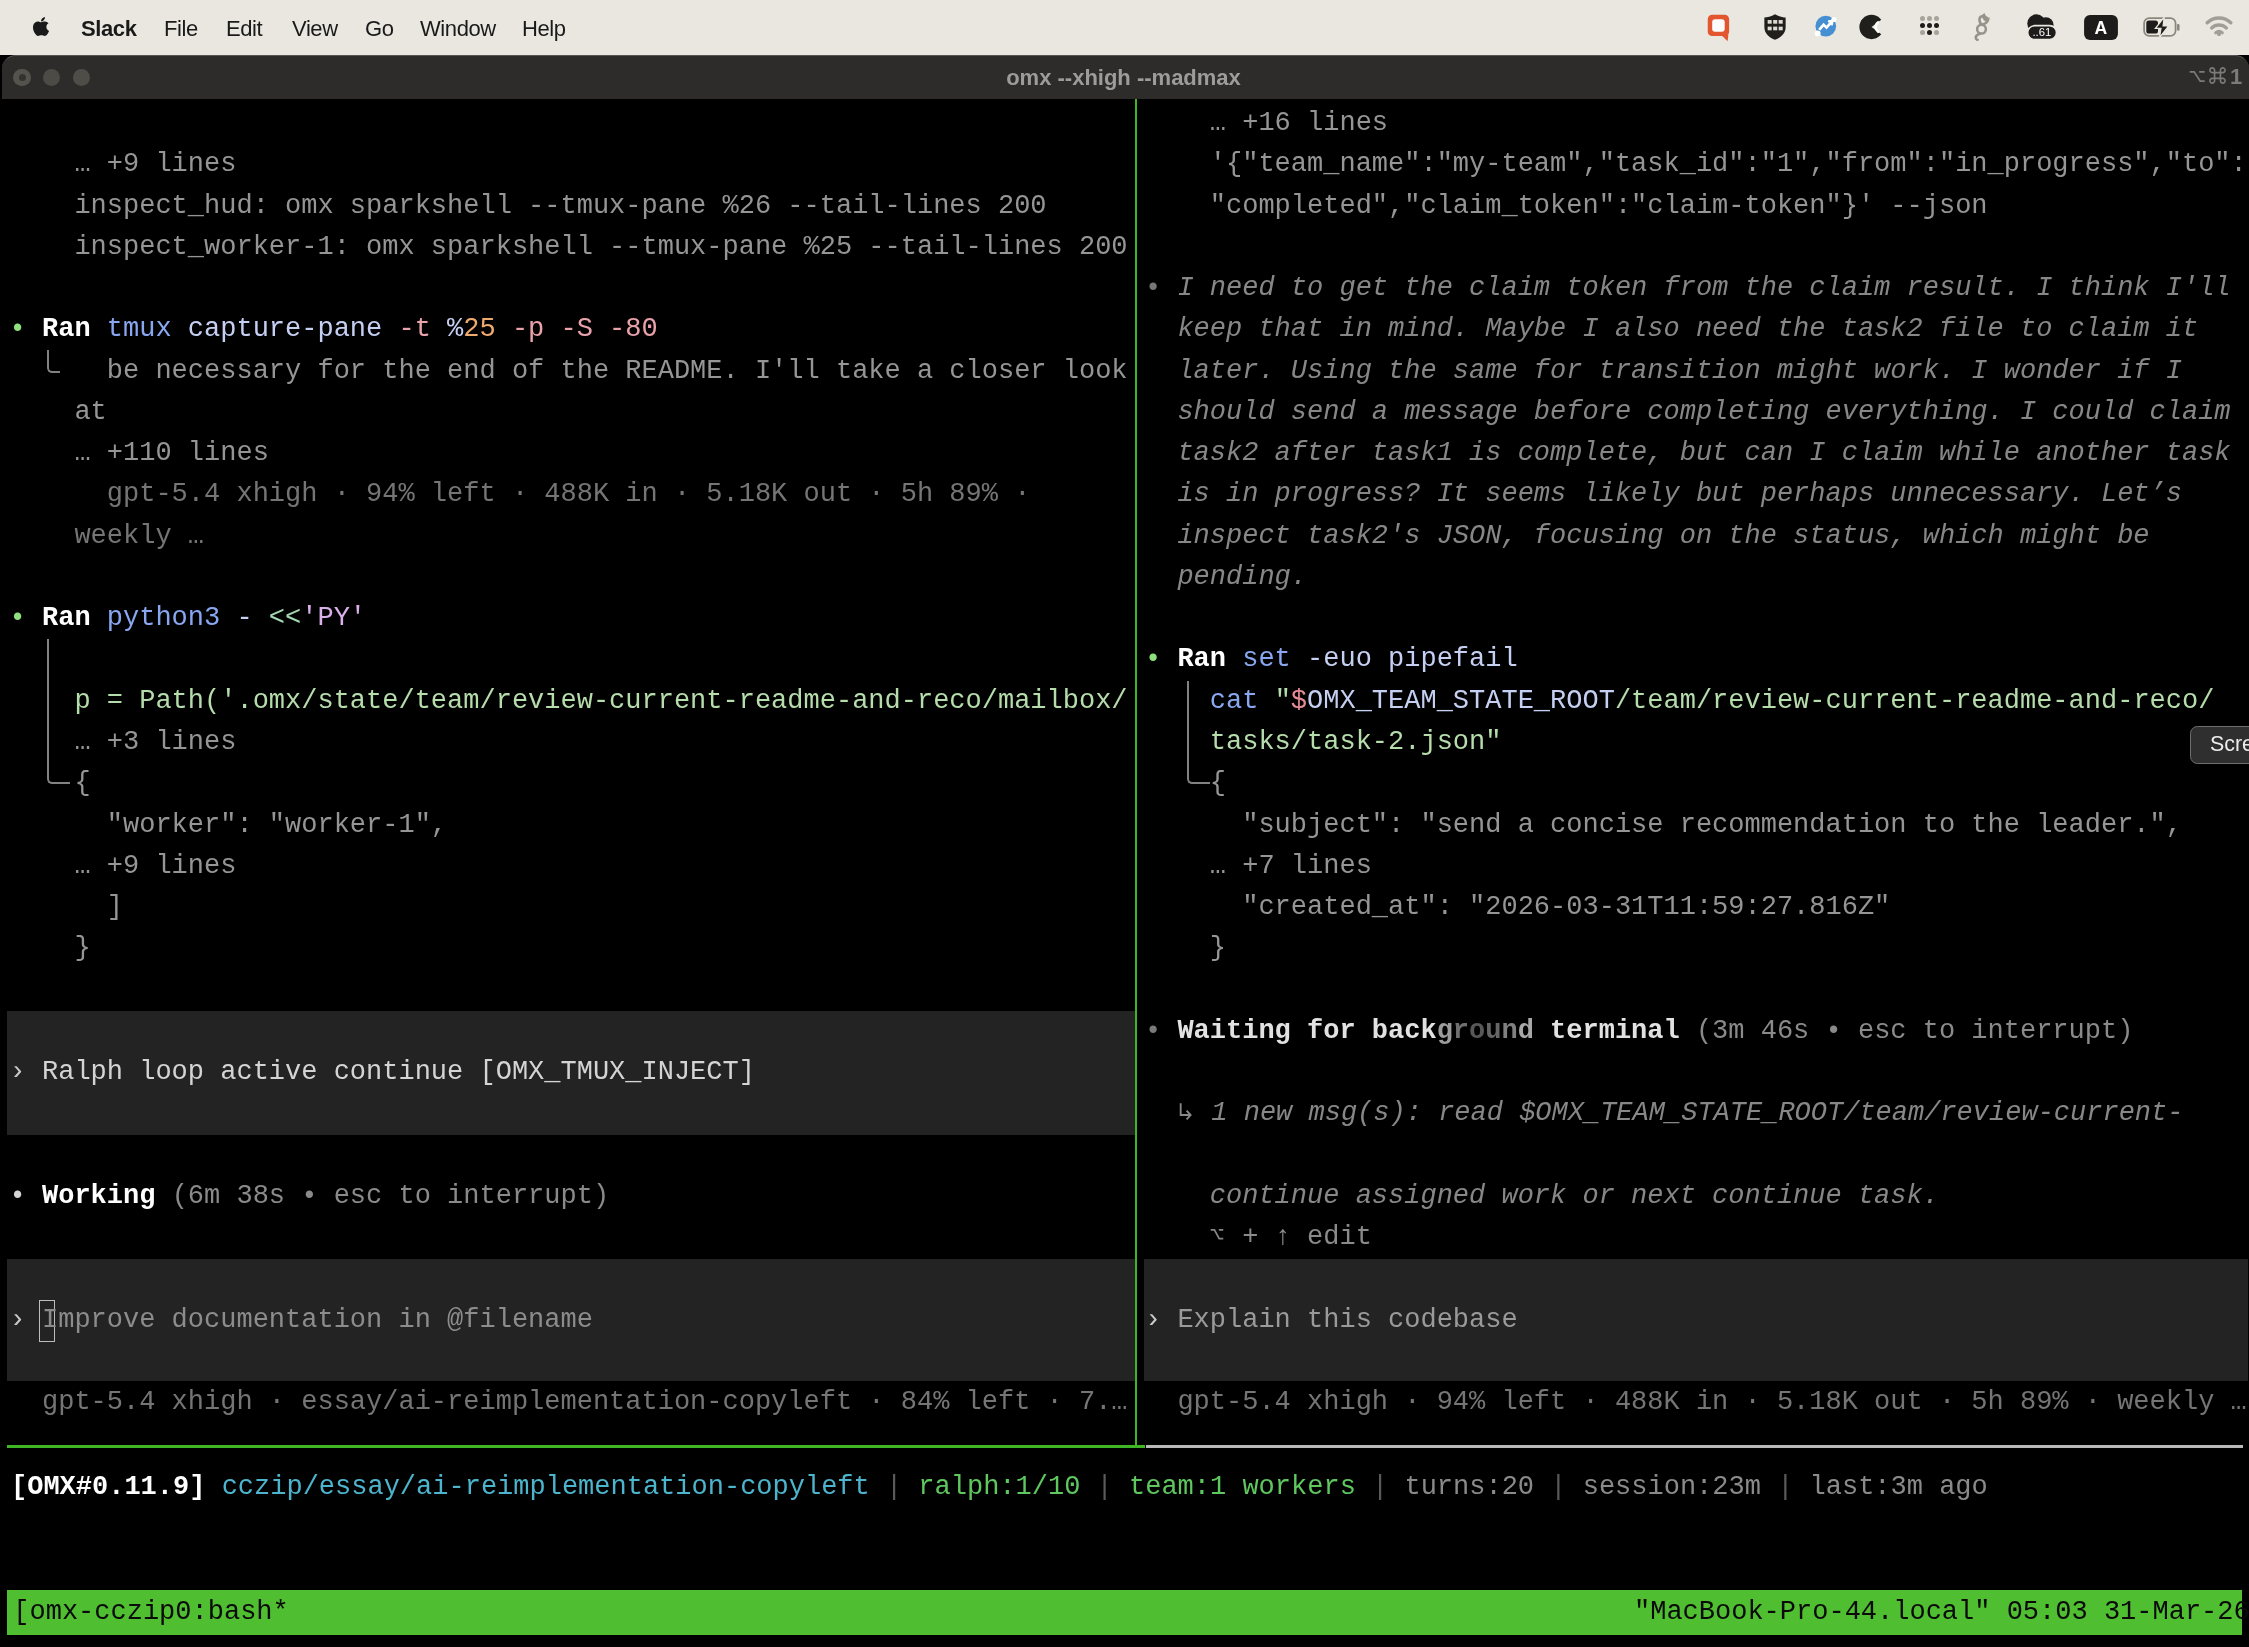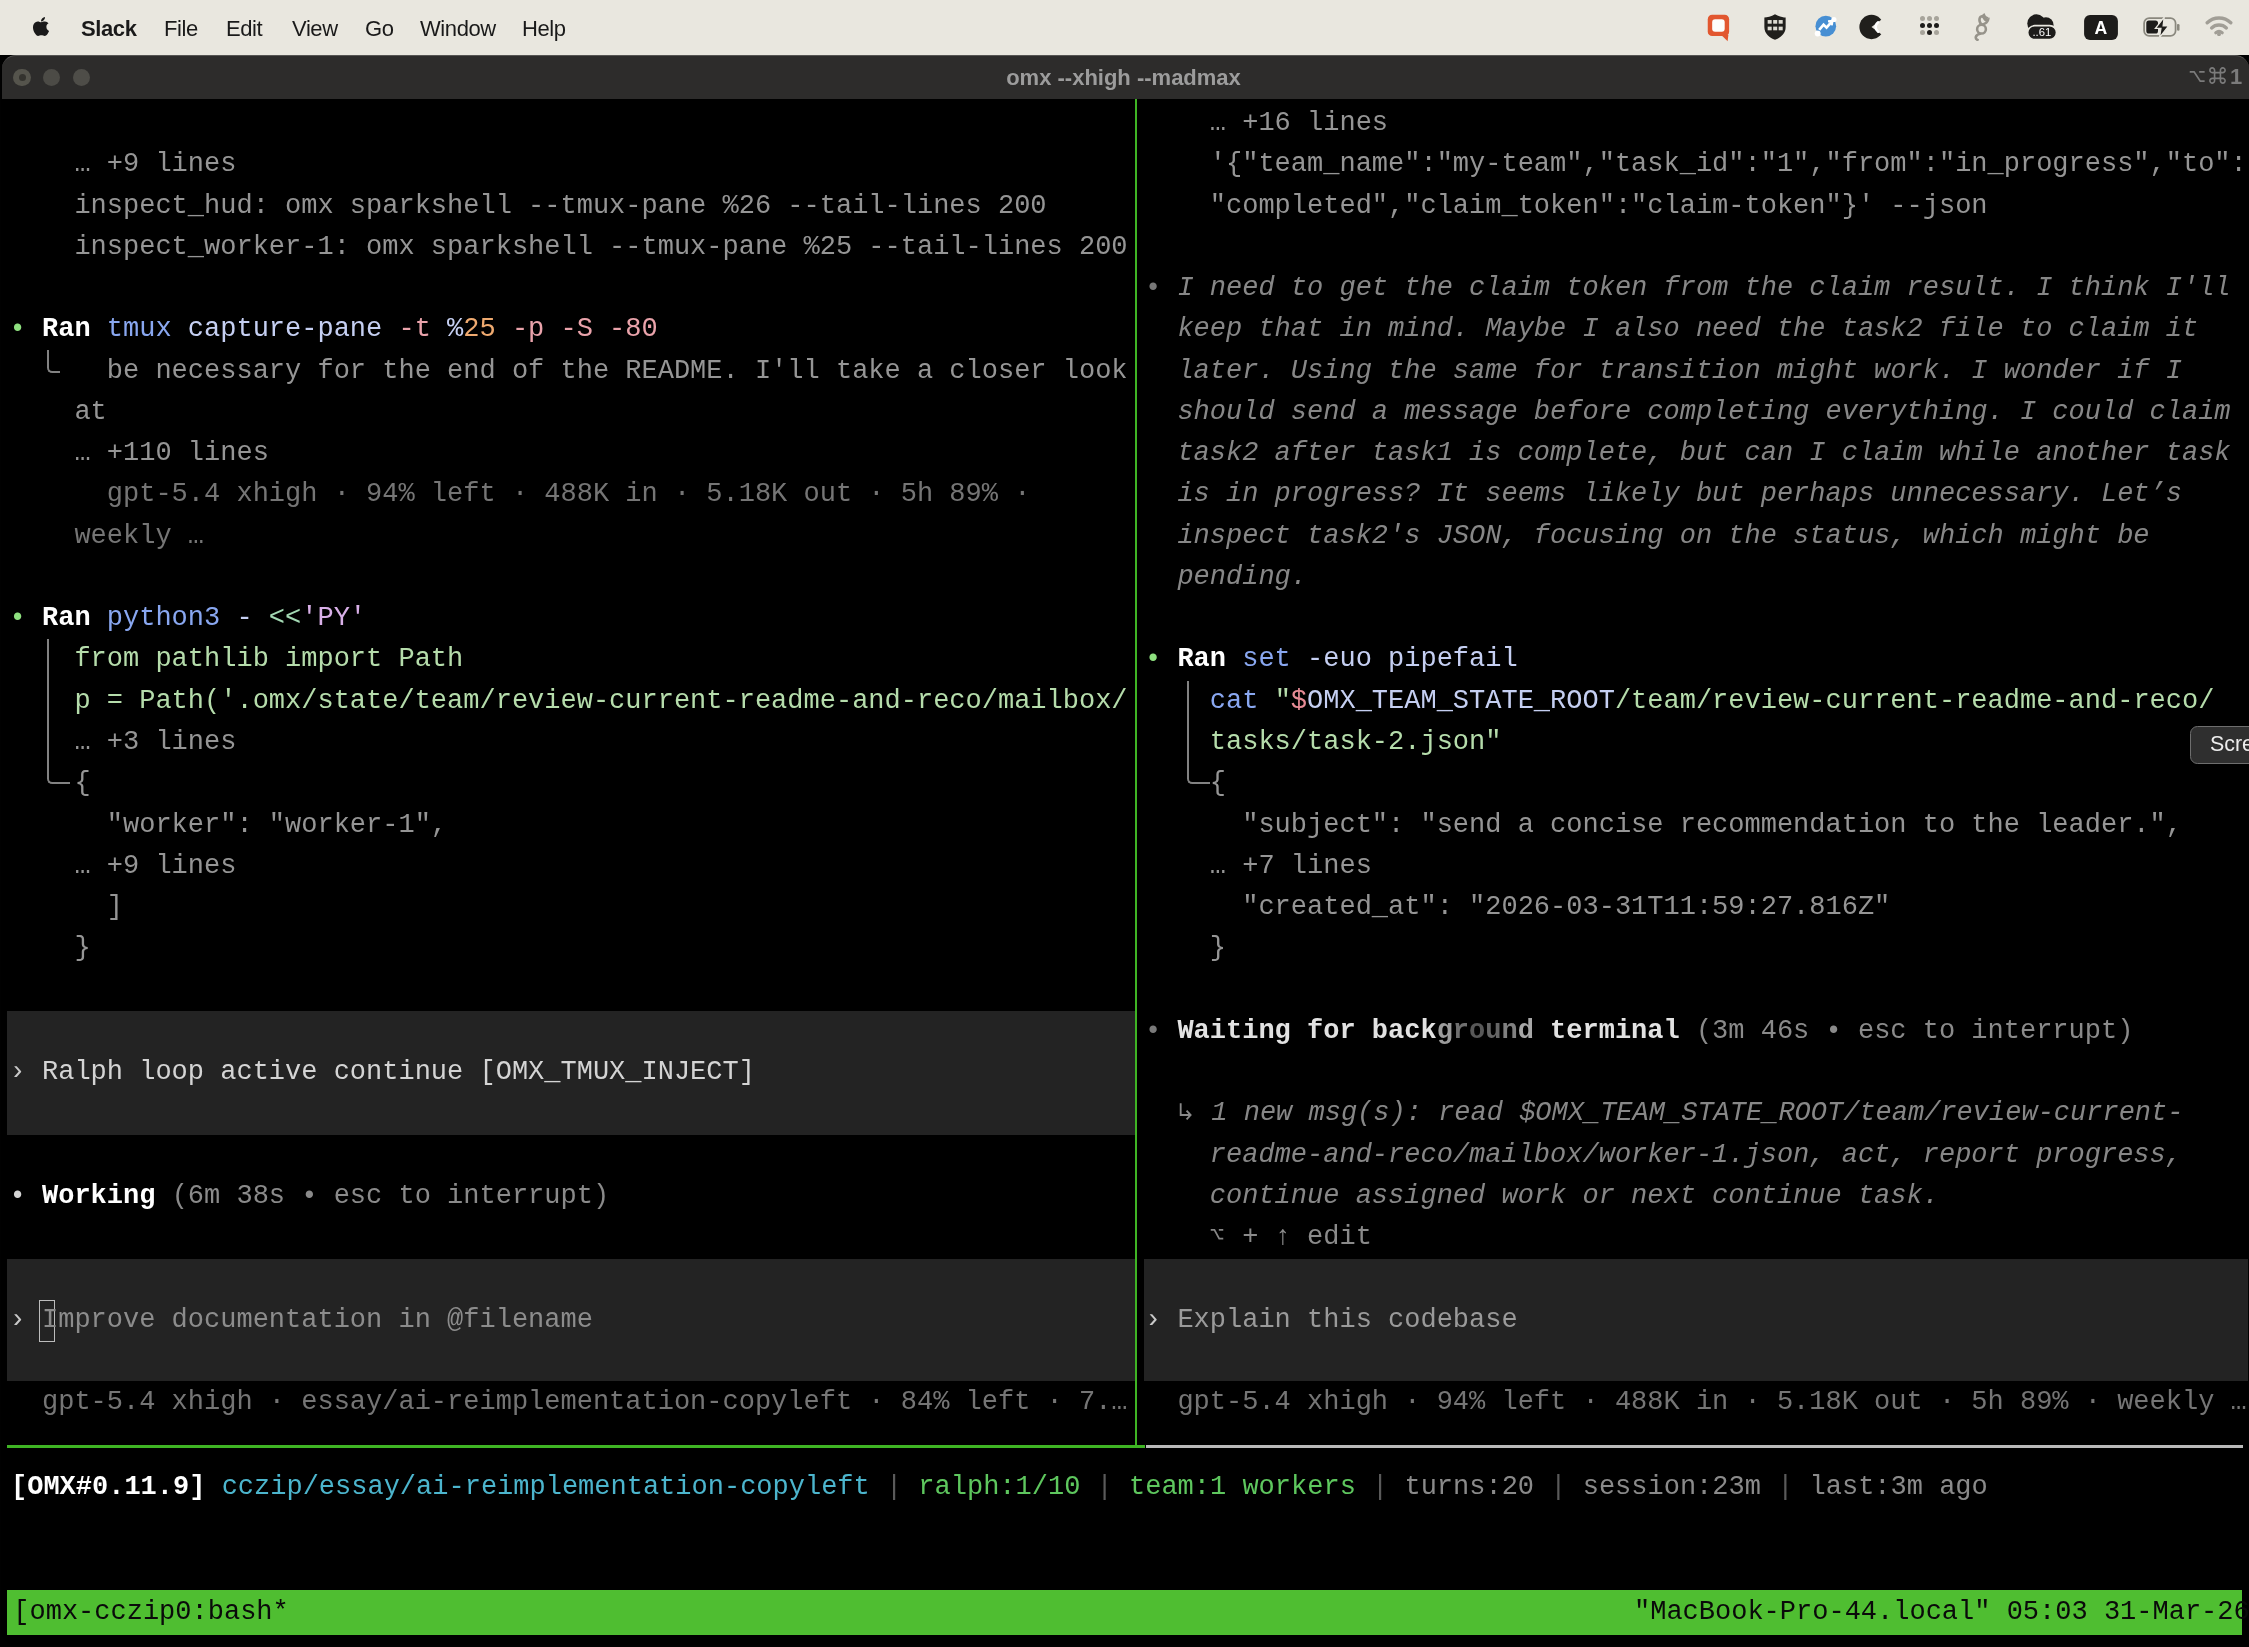--- a/index.html
+++ b/index.html
@@ -76,21 +76,20 @@
 <div class="m" style="left:9.6px;top:144px;">    … +9 lines</div>
 <div class="m" style="left:9.6px;top:186px;">    inspect_hud: omx sparkshell --tmux-pane %26 --tail-lines 200</div>
 <div class="m" style="left:9.6px;top:227px;">    inspect_worker-1: omx sparkshell --tmux-pane %25 --tail-lines 200</div>
 <div class="m" style="left:9.6px;top:309px;"><span class="bg">•</span> <span class="wb">Ran</span> <span class="blu">tmux</span> <span class="lav">capture-pane</span> <span class="pnk">-t</span> <span class="lav">%</span><span class="org">25</span> <span class="pnk">-p</span> <span class="pnk">-S</span> <span class="pnk">-80</span></div>
 <div class="m" style="left:9.6px;top:351px;">      be necessary for the end of the README. I'll take a closer look</div>
 <div class="m" style="left:9.6px;top:392px;">    at</div>
 <div class="m" style="left:9.6px;top:433px;">    … +110 lines</div>
 <div class="m" style="left:9.6px;top:474px;"><span class="dim">      gpt-5.4 xhigh · 94% left · 488K in · 5.18K out · 5h 89% ·</span></div>
 <div class="m" style="left:9.6px;top:516px;"><span class="dim">    weekly …</span></div>
 <div class="m" style="left:9.6px;top:598px;"><span class="bg">•</span> <span class="wb">Ran</span> <span class="blu">python3</span> <span class="lav">-</span> <span class="tlg">&lt;&lt;</span><span class="lil">'PY'</span></div>
-<div class="m" style="left:9.6px;top:639px;"><span class="grn">    from pathlib import Path</span></div>
 <div class="m" style="left:9.6px;top:681px;"><span class="grn">    p = Path('.omx/state/team/review-current-readme-and-reco/mailbox/</span></div>
 <div class="m" style="left:9.6px;top:722px;">    … +3 lines</div>
 <div class="m" style="left:9.6px;top:763px;">    {</div>
 <div class="m" style="left:9.6px;top:805px;">      "worker": "worker-1",</div>
 <div class="m" style="left:9.6px;top:846px;">    … +9 lines</div>
 <div class="m" style="left:9.6px;top:887px;">      ]</div>
 <div class="m" style="left:9.6px;top:928px;">    }</div>
 <div class="m" style="left:9.6px;top:1052px;"><span class="pr">›</span> <span class="wt">Ralph loop active continue [OMX_TMUX_INJECT]</span></div>
 <div class="m" style="left:9.6px;top:1176px;"><span class="wt">•</span> <span class="wb">Working</span> <span class="gry">(6m 38s • esc to interrupt)</span></div>
 <div class="m" style="left:9.6px;top:1300px;"><span class="pr">›</span> <span class="ph">Improve documentation in @filename</span></div>
@@ -111,21 +110,20 @@
 <div class="m" style="left:1145px;top:722px;"><span class="grn">    tasks/task-2.json"</span></div>
 <div class="m" style="left:1145px;top:763px;">    {</div>
 <div class="m" style="left:1145px;top:805px;">      "subject": "send a concise recommendation to the leader.",</div>
 <div class="m" style="left:1145px;top:846px;">    … +7 lines</div>
 <div class="m" style="left:1145px;top:887px;">      "created_at": "2026-03-31T11:59:27.816Z"</div>
 <div class="m" style="left:1145px;top:928px;">    }</div>
 <div class="m" style="left:1145px;top:1011px;text-align:right;"><span class="gry2">•</span> <b class="wt2">Waiting for back</b><b style="color:#9c9c9c">g</b><b style="color:#6f6f6f">r</b><b style="color:#585858">o</b><b style="color:#666666">u</b><b style="color:#808080">n</b><b style="color:#a8a8a8">d</b><b class="wt2"> terminal</b> <span class="gry">(3m 46s • esc to interrupt)</span></div>
 <div class="m" style="left:1145px;top:1093px;"><span class="it">  <svg class="ar" width="17.7" height="23.6" viewBox="0 0 24 32">
           <path d="M5 3 V19 H17 M13 13 l5.5 6 L13 25" fill="none" stroke="#898989" stroke-width="2.5"></path>
         </svg> 1 new msg(s): read $OMX_TEAM_STATE_ROOT/team/review-current-</span></div>
-<div class="m" style="left:1145px;top:1135px;"><span class="it">    readme-and-reco/mailbox/worker-1.json, act, report progress,</span></div>
 <div class="m" style="left:1145px;top:1176px;"><span class="it">    continue assigned work or next continue task.</span></div>
 <div class="m" style="left:1145px;top:1217px;"><span class="gry">      + ↑ edit</span></div>
 <svg style="position:absolute;left:1210px;top:1228px" width="14" height="12.5" viewBox="0 0 19 17">
       <path d="M1 2.5 h5 l6.5 12 h5.5 M12 2.5 H18" fill="none" stroke="#868686" stroke-width="2.4"></path>
     </svg>
 <div class="m" style="left:1145px;top:1300px;"><span class="pr">›</span> <span class="ph2">Explain this codebase</span></div>
 <div class="m" style="left:1145px;top:1382px;"><span class="dim">  gpt-5.4 xhigh · 94% left · 488K in · 5.18K out · 5h 89% · weekly …</span></div>
 <div class="m" style="left:11px;top:1467px"><span class="wb">[OMX#0.11.9]</span> <span class="cyn">cczip/essay/ai-reimplementation-copyleft</span> <span class="sep">|</span> <span class="gs">ralph:1/10</span> <span class="sep">|</span> <span class="gs">team:1 workers</span> <span class="sep">|</span> <span class="gry">turns:20</span> <span class="sep">|</span> <span class="gry">session:23m</span> <span class="sep">|</span> <span class="gry">last:3m ago</span></div>
 
 <div style="position:absolute;left:7.4px;top:1590px;width:2235px;height:45px;background:#4fbe31"></div>

